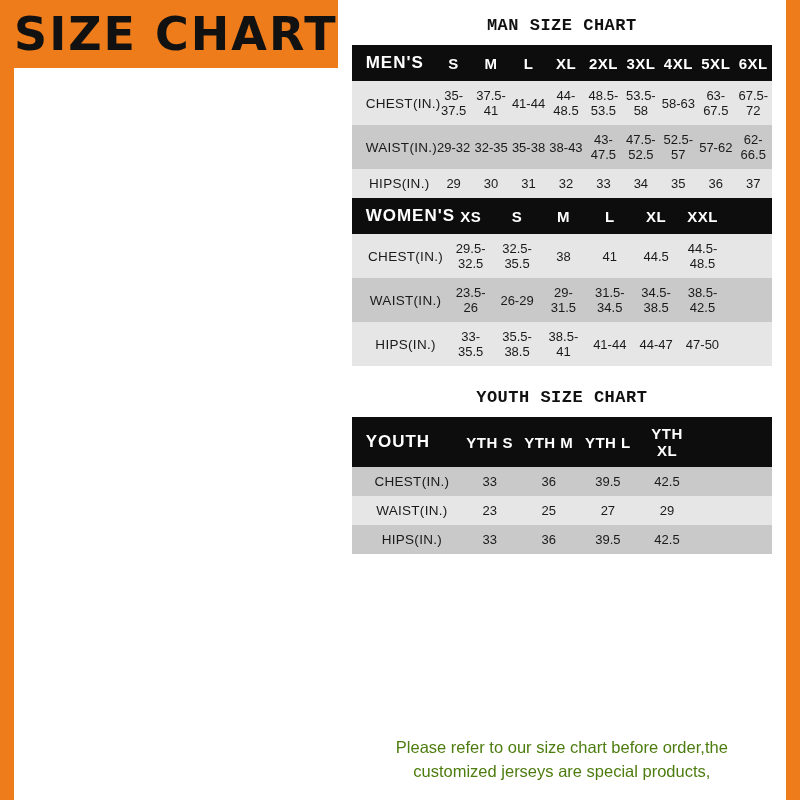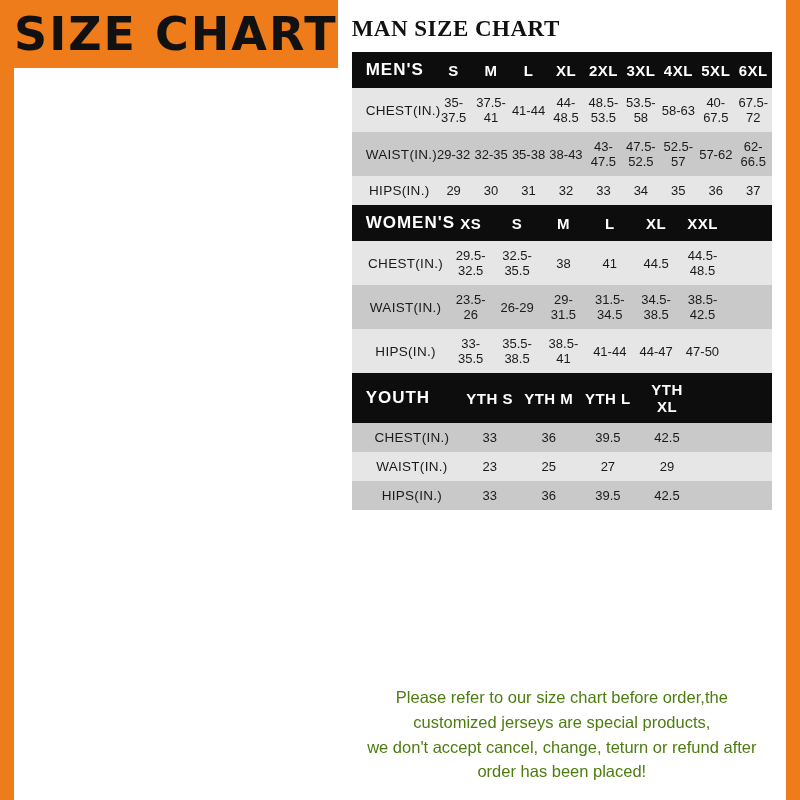--- a/index.html
+++ b/index.html
@@ -41,23 +41,24 @@
     line-height: 1;
   }
   .content {
     flex: 1 1 auto;
     padding: 0 14px;
     box-sizing: border-box;
     display: flex;
     flex-direction: column;
   }
   .section-title {
-    font-family: Liberation Serif, serif;
+    text-align: center;
+    font-family: Liberation Mono, monospace;
     font-weight: bold;
-    font-size: 23px;
+    font-size: 17px;
     color: #111111;
     letter-spacing: 0.5px;
   }
   .t-man { margin: 16px 0 10px; }
   .t-women { margin: 20px 0 10px; }
   .t-youth { margin: 22px 0 10px; }
 
   table.size-table {
     width: 100%;
     border-collapse: collapse;
@@ -151,21 +152,21 @@
       <tbody>
         <tr class="light">
           <td class="rowlabel">CHEST(IN.)</td>
           <td>35-37.5</td>
           <td>37.5-41</td>
           <td>41-44</td>
           <td>44-48.5</td>
           <td>48.5-53.5</td>
           <td>53.5-58</td>
           <td>58-63</td>
-          <td>40-67.5</td>
+          <td>63-67.5</td>
           <td>67.5-72</td>
         </tr>
         <tr class="dark">
           <td class="rowlabel">WAIST(IN.)</td>
           <td>29-32</td>
           <td>32-35</td>
           <td>35-38</td>
           <td>38-43</td>
           <td>43-47.5</td>
           <td>47.5-52.5</td>
@@ -228,20 +229,21 @@
           <td>35.5-38.5</td>
           <td>38.5-41</td>
           <td>41-44</td>
           <td>44-47</td>
           <td>47-50</td>
           <td></td>
         </tr>
       </tbody>
     </table>
 
+    <div class="section-title t-youth">YOUTH SIZE CHART</div>
     <table class="size-table youth">
       <thead>
         <tr>
           <th class="rowlabel c0">YOUTH</th>
           <th>YTH S</th>
           <th>YTH M</th>
           <th>YTH L</th>
           <th>YTH XL</th>
           <th class="cpad"></th>
         </tr>
@@ -269,17 +271,16 @@
           <td>36</td>
           <td>39.5</td>
           <td>42.5</td>
           <td></td>
         </tr>
       </tbody>
     </table>
 
     <div class="footer-note">
       <div>Please refer to our size chart before order,the customized jerseys are special products,</div>
-      <div>we don't accept cancel, change, teturn or refund after order has been placed!</div>
     </div>
 
   </div>
 </div>
 
 </body></html>

